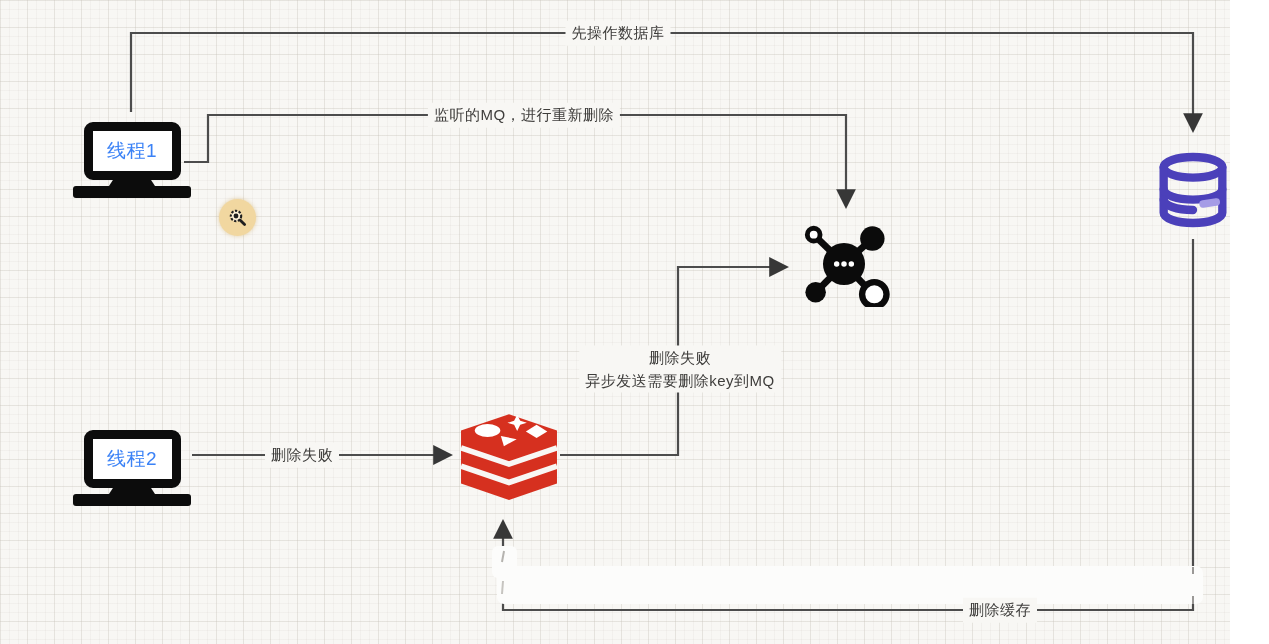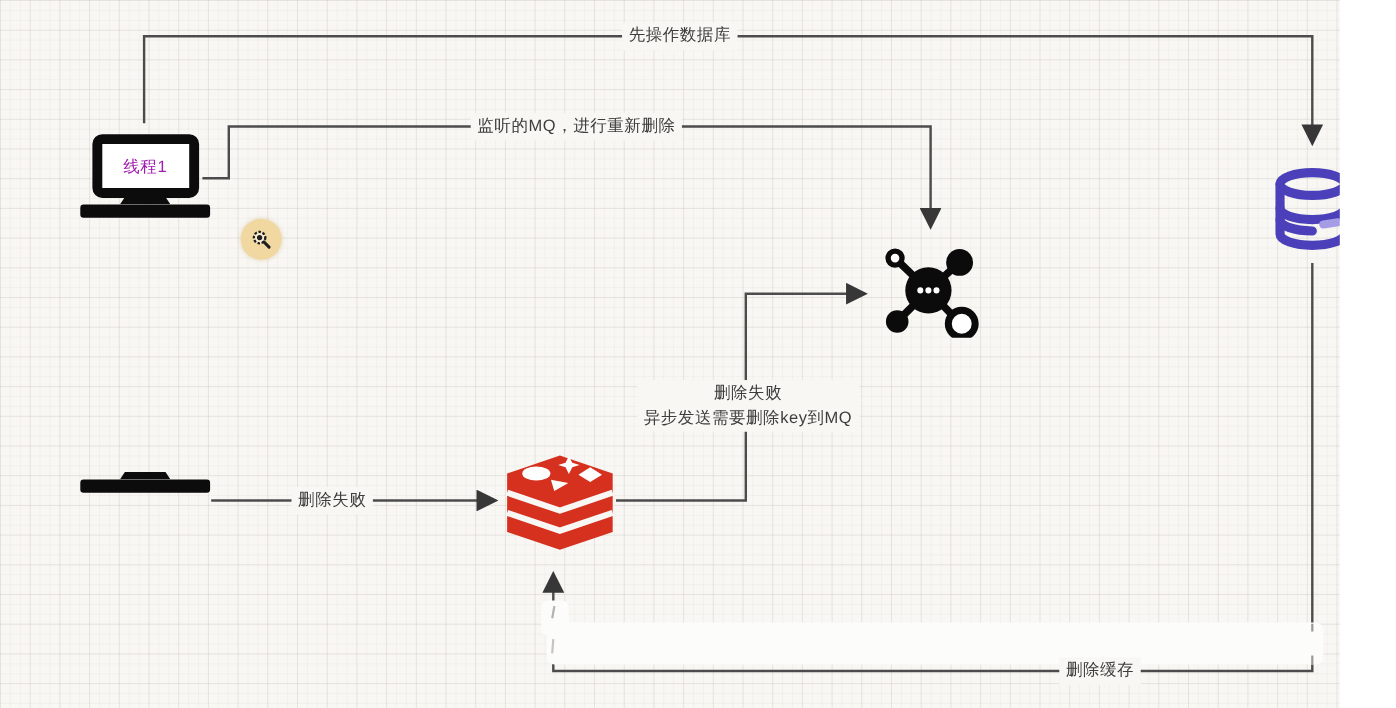--- a/index.html
+++ b/index.html
@@ -11,20 +11,21 @@
     position:relative;
     width:1218px;height:644px;
     overflow:hidden;
     background-color:#f8f7f4;
     background-image:
       linear-gradient(to right, rgba(201,196,188,0.30) 1px, transparent 1px),
       linear-gradient(to bottom, rgba(201,196,188,0.30) 1px, transparent 1px),
       linear-gradient(to right, rgba(214,210,203,0.18) 1px, transparent 1px),
       linear-gradient(to bottom, rgba(214,210,203,0.18) 1px, transparent 1px);
     background-size:27px 27px,27px 27px,9px 9px,9px 9px;
+    padding-left:12px;
   }
   svg.wires{position:absolute;left:0;top:0;z-index:1;}
   .edge-label{
     position:absolute;z-index:3;
     transform:translate(-50%,-50%);
     background:#f8f7f4;
     color:#3e3d3b;
     font-size:15px;
     letter-spacing:0.5px;
     padding:1px 6px;
@@ -32,21 +33,21 @@
     text-align:center;
     line-height:1.5;
   }
   .node{position:absolute;z-index:2;}
   
   .laptop{display:flex;flex-direction:column;align-items:center;width:122px;}
   .laptop .lid{
     box-sizing:border-box;width:97px;height:58px;
     background:#fff;border:9px solid #0c0c0c;border-radius:9px;
     display:flex;align-items:center;justify-content:center;
-    font-size:15px;color:#a21caf;letter-spacing:0.5px;
+    font-size:19px;color:#3b82f6;letter-spacing:0.5px;
   }
   .laptop .hinge{
     width:46px;height:7px;background:#0c0c0c;margin-top:-1px;
     clip-path:polygon(10% 0,90% 0,100% 100%,0 100%);
   }
   .laptop .base{width:118px;height:12px;background:#0c0c0c;border-radius:3px;}
   
   .cursor-bubble{
     position:absolute;z-index:4;width:37px;height:37px;border-radius:50%;
     background:#f1d7a0;display:flex;align-items:center;justify-content:center;
@@ -97,20 +98,23 @@
 
   <div class="node laptop" style="left:71px;top:122px;">
     <div class="lid">
       <span>线程1</span>
     </div>
     <div class="hinge"></div>
     <div class="base"></div>
   </div>
 
   <div class="node laptop" style="left:71px;top:430px;">
+    <div class="lid">
+      <span>线程2</span>
+    </div>
     <div class="hinge"></div>
     <div class="base"></div>
   </div>
 
   <div class="node" style="left:460px;top:413px;">
     <svg width="98" height="88" viewBox="0 0 96 86">
       <path d="M48,1 L95,17 L95,69 L48,85 L1,69 L1,17 Z" fill="#d6301f"></path>
       <path d="M1,34 L48,50 L95,34" fill="none" stroke="#f8f7f4" stroke-width="5.5"></path>
       <path d="M1,52 L48,68 L95,52" fill="none" stroke="#f8f7f4" stroke-width="5.5"></path>
       <ellipse cx="27" cy="17" rx="12.5" ry="6.3" fill="#ffffff"></ellipse>

